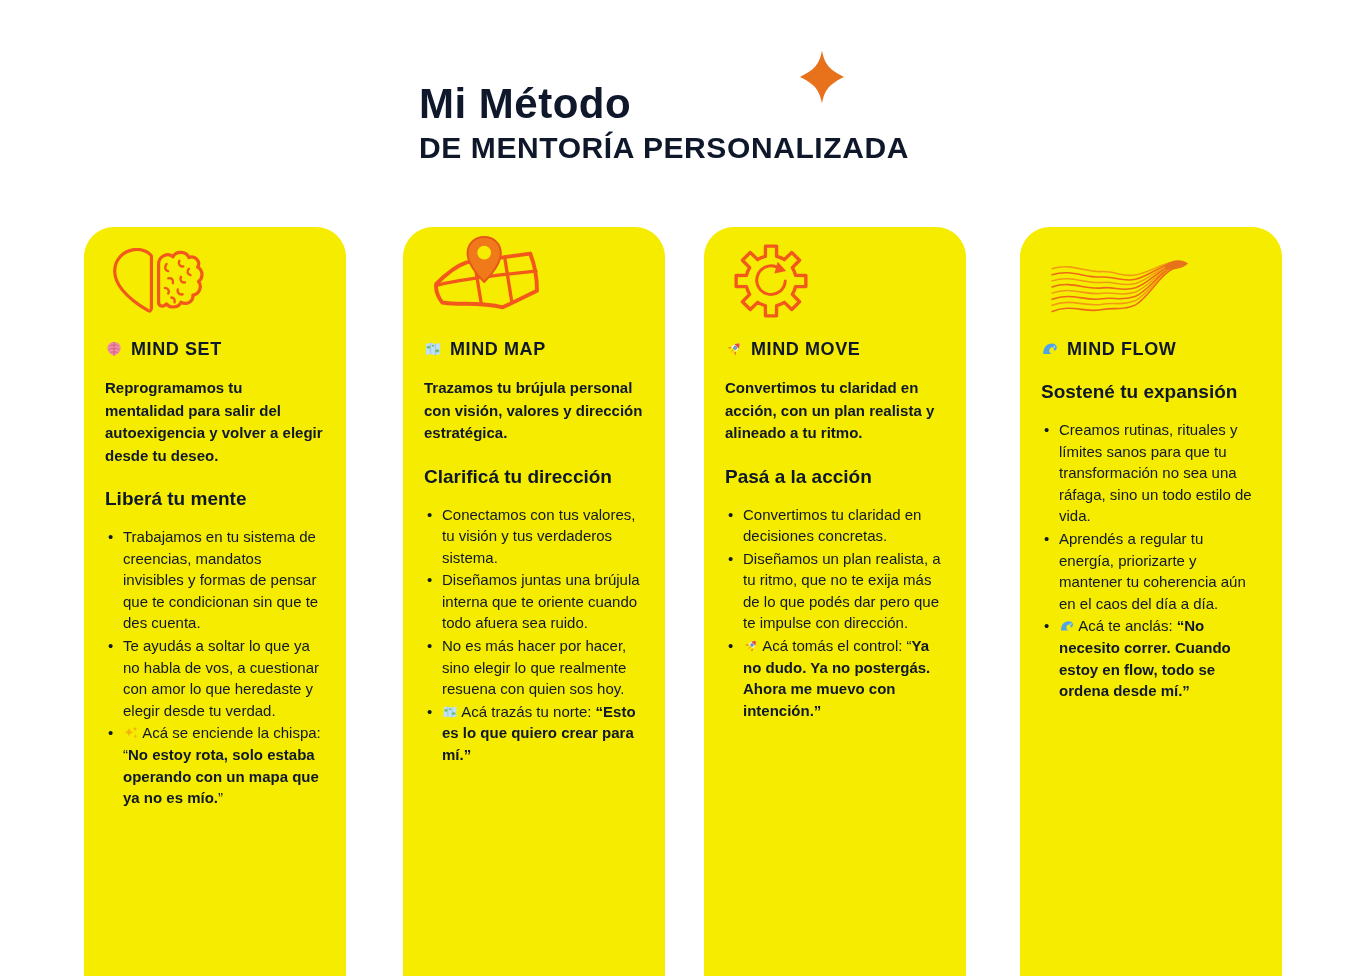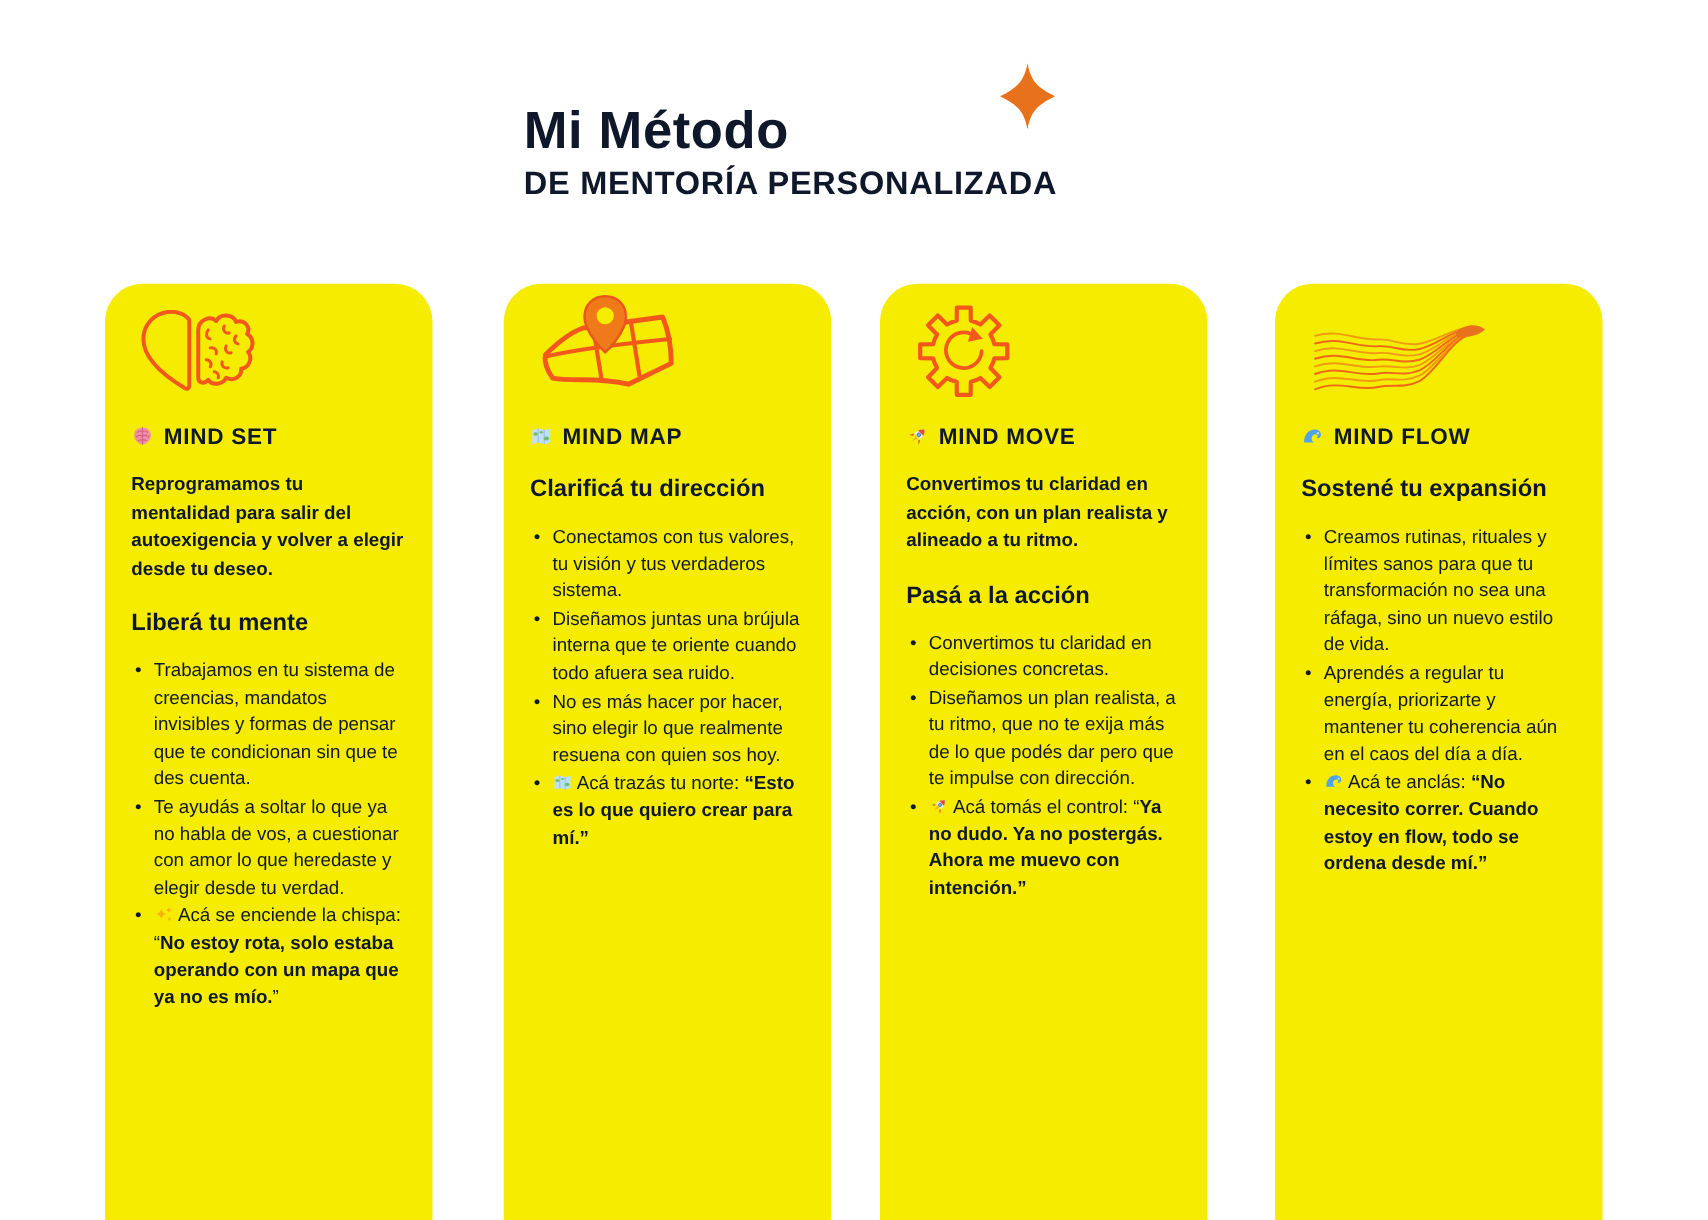--- a/index.html
+++ b/index.html
@@ -2,21 +2,21 @@
 <html><head>
 <meta charset="utf-8">
 <style>
   html,body{margin:0;padding:0;background:#ffffff;}
   .canvas{position:relative;width:1366px;height:976px;background:#ffffff;overflow:hidden;
           font-family:"Liberation Sans",sans-serif;color:#0f172a;}
 
   
   .header{position:absolute;left:419px;top:82px;}
   .title{margin:0;font-size:42px;font-weight:800;letter-spacing:.5px;line-height:1.05;}
-  .subtitle{margin:5px 0 0 0;font-size:26px;font-weight:800;letter-spacing:.6px;}
+  .subtitle{margin:5px 0 0 0;font-size:30px;font-weight:800;letter-spacing:.6px;}
   .sparkle{position:absolute;left:800px;top:50px;width:44px;height:54px;}
   .sparkle svg{width:44px;height:54px;display:block;}
 
   
   .card{position:absolute;top:227px;width:262px;height:787px;background:#F6EC00;
         border-radius:30px;padding:4px 21px;box-sizing:border-box;overflow:hidden;}
   .card.c1{left:84px;} .card.c2{left:384px;margin-left:19px;} .card.c3{left:704px;} .card.c4{left:1020px;}
 
   .illus{height:92px;display:flex;align-items:flex-end;padding-left:4px;}
   .illus svg{display:block;}
@@ -93,20 +93,21 @@
     <div class="card-title">
       <span class="emoji"><svg viewBox="0 0 20 20">
             <path d="M2,4.5 L7.3,3 L12.6,4.5 L18,3 L18,15.5 L12.6,17 L7.3,15.5 L2,17 Z" fill="#BFE0F7"></path>
             <path d="M7.3,3 L7.3,15.5 M12.6,4.5 L12.6,17" stroke="#8FB8D8" stroke-width="0.8"></path>
             <ellipse cx="5" cy="8" rx="2" ry="1.6" fill="#6FBF6B"></ellipse>
             <ellipse cx="14.6" cy="12" rx="2.4" ry="1.8" fill="#6FBF6B"></ellipse>
             <ellipse cx="10" cy="6.5" rx="1.4" ry="1.1" fill="#6FBF6B"></ellipse>
           </svg></span>
       <span>MIND MAP</span>
     </div>
+    <div class="intro">Trazamos tu brújula personal con visión, valores y dirección estratégica.</div>
     <div class="sub">Clarificá tu dirección</div>
     <ul class="bullets">
         <li>Conectamos con tus valores, tu visión y tus verdaderos sistema.</li>
         <li> Diseñamos juntas una brújula interna que te oriente cuando todo afuera sea ruido.</li>
         <li> No es más hacer por hacer, sino elegir lo que realmente resuena con quien sos hoy.</li>
         <li><span class="emoji"><svg viewBox="0 0 20 20">
               <path d="M2,4.5 L7.3,3 L12.6,4.5 L18,3 L18,15.5 L12.6,17 L7.3,15.5 L2,17 Z" fill="#BFE0F7"></path>
               <path d="M7.3,3 L7.3,15.5 M12.6,4.5 L12.6,17" stroke="#8FB8D8" stroke-width="0.8"></path>
               <ellipse cx="5" cy="8" rx="2" ry="1.6" fill="#6FBF6B"></ellipse>
               <ellipse cx="14.6" cy="12" rx="2.4" ry="1.8" fill="#6FBF6B"></ellipse>
@@ -170,21 +171,21 @@
       </div>
     <div class="card-title">
       <span class="emoji"><svg viewBox="0 0 20 20">
             <path d="M2.5,15.5 C2.5,8.5 6.5,4 12,4 C15.5,4 17.5,6.2 17.5,8.5 C17.5,10.8 15.6,12.2 13.6,11.6 C14.8,10.8 14.9,9.2 13.8,8.5 C12,7.4 9.2,8.8 9.2,12 C9.2,13.5 10,14.8 11.5,15.5 Z" fill="#4FA3E8"></path>
             <circle cx="14.8" cy="7.4" r="1.1" fill="#B3DAF5"></circle>
           </svg></span>
       <span>MIND FLOW</span>
     </div>
     <div class="sub">Sostené tu expansión</div>
     <ul class="bullets">
-        <li>Creamos rutinas, rituales y límites sanos para que tu transformación no sea una ráfaga, sino un nuevo estilo de vida.</li>
+        <li>Creamos rutinas, rituales y límites sanos para que tu transformación no sea una ráfaga, sino un todo estilo de vida.</li>
         <li> Aprendés a regular tu energía, priorizarte y mantener tu coherencia aún en el caos del día a día.</li>
         <li><span class="emoji"><svg viewBox="0 0 20 20">
               <path d="M2.5,15.5 C2.5,8.5 6.5,4 12,4 C15.5,4 17.5,6.2 17.5,8.5 C17.5,10.8 15.6,12.2 13.6,11.6 C14.8,10.8 14.9,9.2 13.8,8.5 C12,7.4 9.2,8.8 9.2,12 C9.2,13.5 10,14.8 11.5,15.5 Z" fill="#4FA3E8"></path>
               <circle cx="14.8" cy="7.4" r="1.1" fill="#B3DAF5"></circle>
             </svg></span> Acá te anclás: <b>“No necesito correr. Cuando estoy en flow, todo se ordena desde mí.”</b></li>
       </ul>
   </div>
 
 </div>
 

